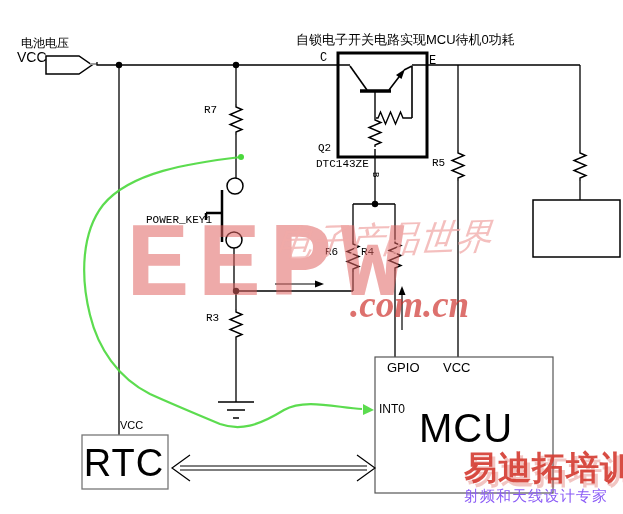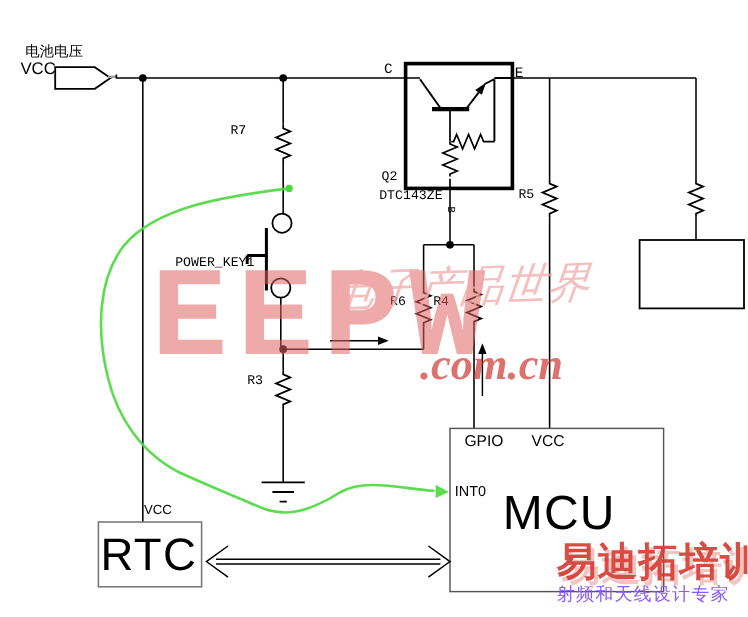--- a/index.html
+++ b/index.html
@@ -80,30 +80,31 @@
     <rect x="375" y="357" width="178" height="136" fill="none" stroke="#555" stroke-width="1.2"></rect>
     <rect x="533" y="200" width="87" height="57" fill="none" stroke="#000" stroke-width="1.5"></rect>
 
     <path fill="none" stroke="#000" stroke-width="1.2" d="M180,466 H367 M180,470 H367 M190,455 L172,468 L190,481 M357,455 L375,468 L357,481"></path>
 
     <circle cx="241" cy="157" r="3" fill="#4ad83c"></circle>
     <path fill="none" stroke="#4ad83c" stroke-width="2.2" opacity="0.9" d="M241,157 C190,163 130,172 103,205 C82,232 80,275 90,315 C98,348 118,378 150,394 C172,404 196,414 220,424 C240,431 258,426 284,410 C305,398 338,408 362,409"></path>
     <polygon points="374,410 363,404 363,415" fill="#4ad83c" opacity="0.9"></polygon>
   </svg>
 
+  <div class="lbl sans title" style="left:296px;top:33px">自锁电子开关电路实现MCU待机0功耗</div>
   <div class="lbl sans" style="left:21px;top:37px;font-size:12px">电池电压</div>
   <div class="lbl sans" style="left:17px;top:50px;font-size:14px">VCC</div>
 
   <div class="lbl mono" style="left:320px;top:52px;font-size:12px">C</div>
   <div class="lbl mono" style="left:429px;top:55px;font-size:12px">E</div>
   <div class="lbl mono rot90" style="left:379px;top:172px">B</div>
   <div class="lbl mono" style="left:318px;top:143px">Q2</div>
   <div class="lbl mono" style="left:316px;top:159px">DTC143ZE</div>
 
-  <div class="lbl mono" style="left:192px;top:105px">R7</div>
+  <div class="lbl mono" style="left:204px;top:105px">R7</div>
   <div class="lbl mono" style="left:206px;top:313px">R3</div>
   <div class="lbl mono" style="left:325px;top:247px">R6</div>
   <div class="lbl mono" style="left:361px;top:247px">R4</div>
   <div class="lbl mono" style="left:432px;top:158px">R5</div>
   <div class="lbl mono" style="left:146px;top:215px">POWER_KEY1</div>
 
   <div class="lbl sans" style="left:120px;top:420px;font-size:11px">VCC</div>
   <div class="lbl sans chipname" style="left:82px;top:444px;width:84px;text-align:center">RTC</div>
 
   <div class="lbl sans pinbig" style="left:387px;top:361px">GPIO</div>

